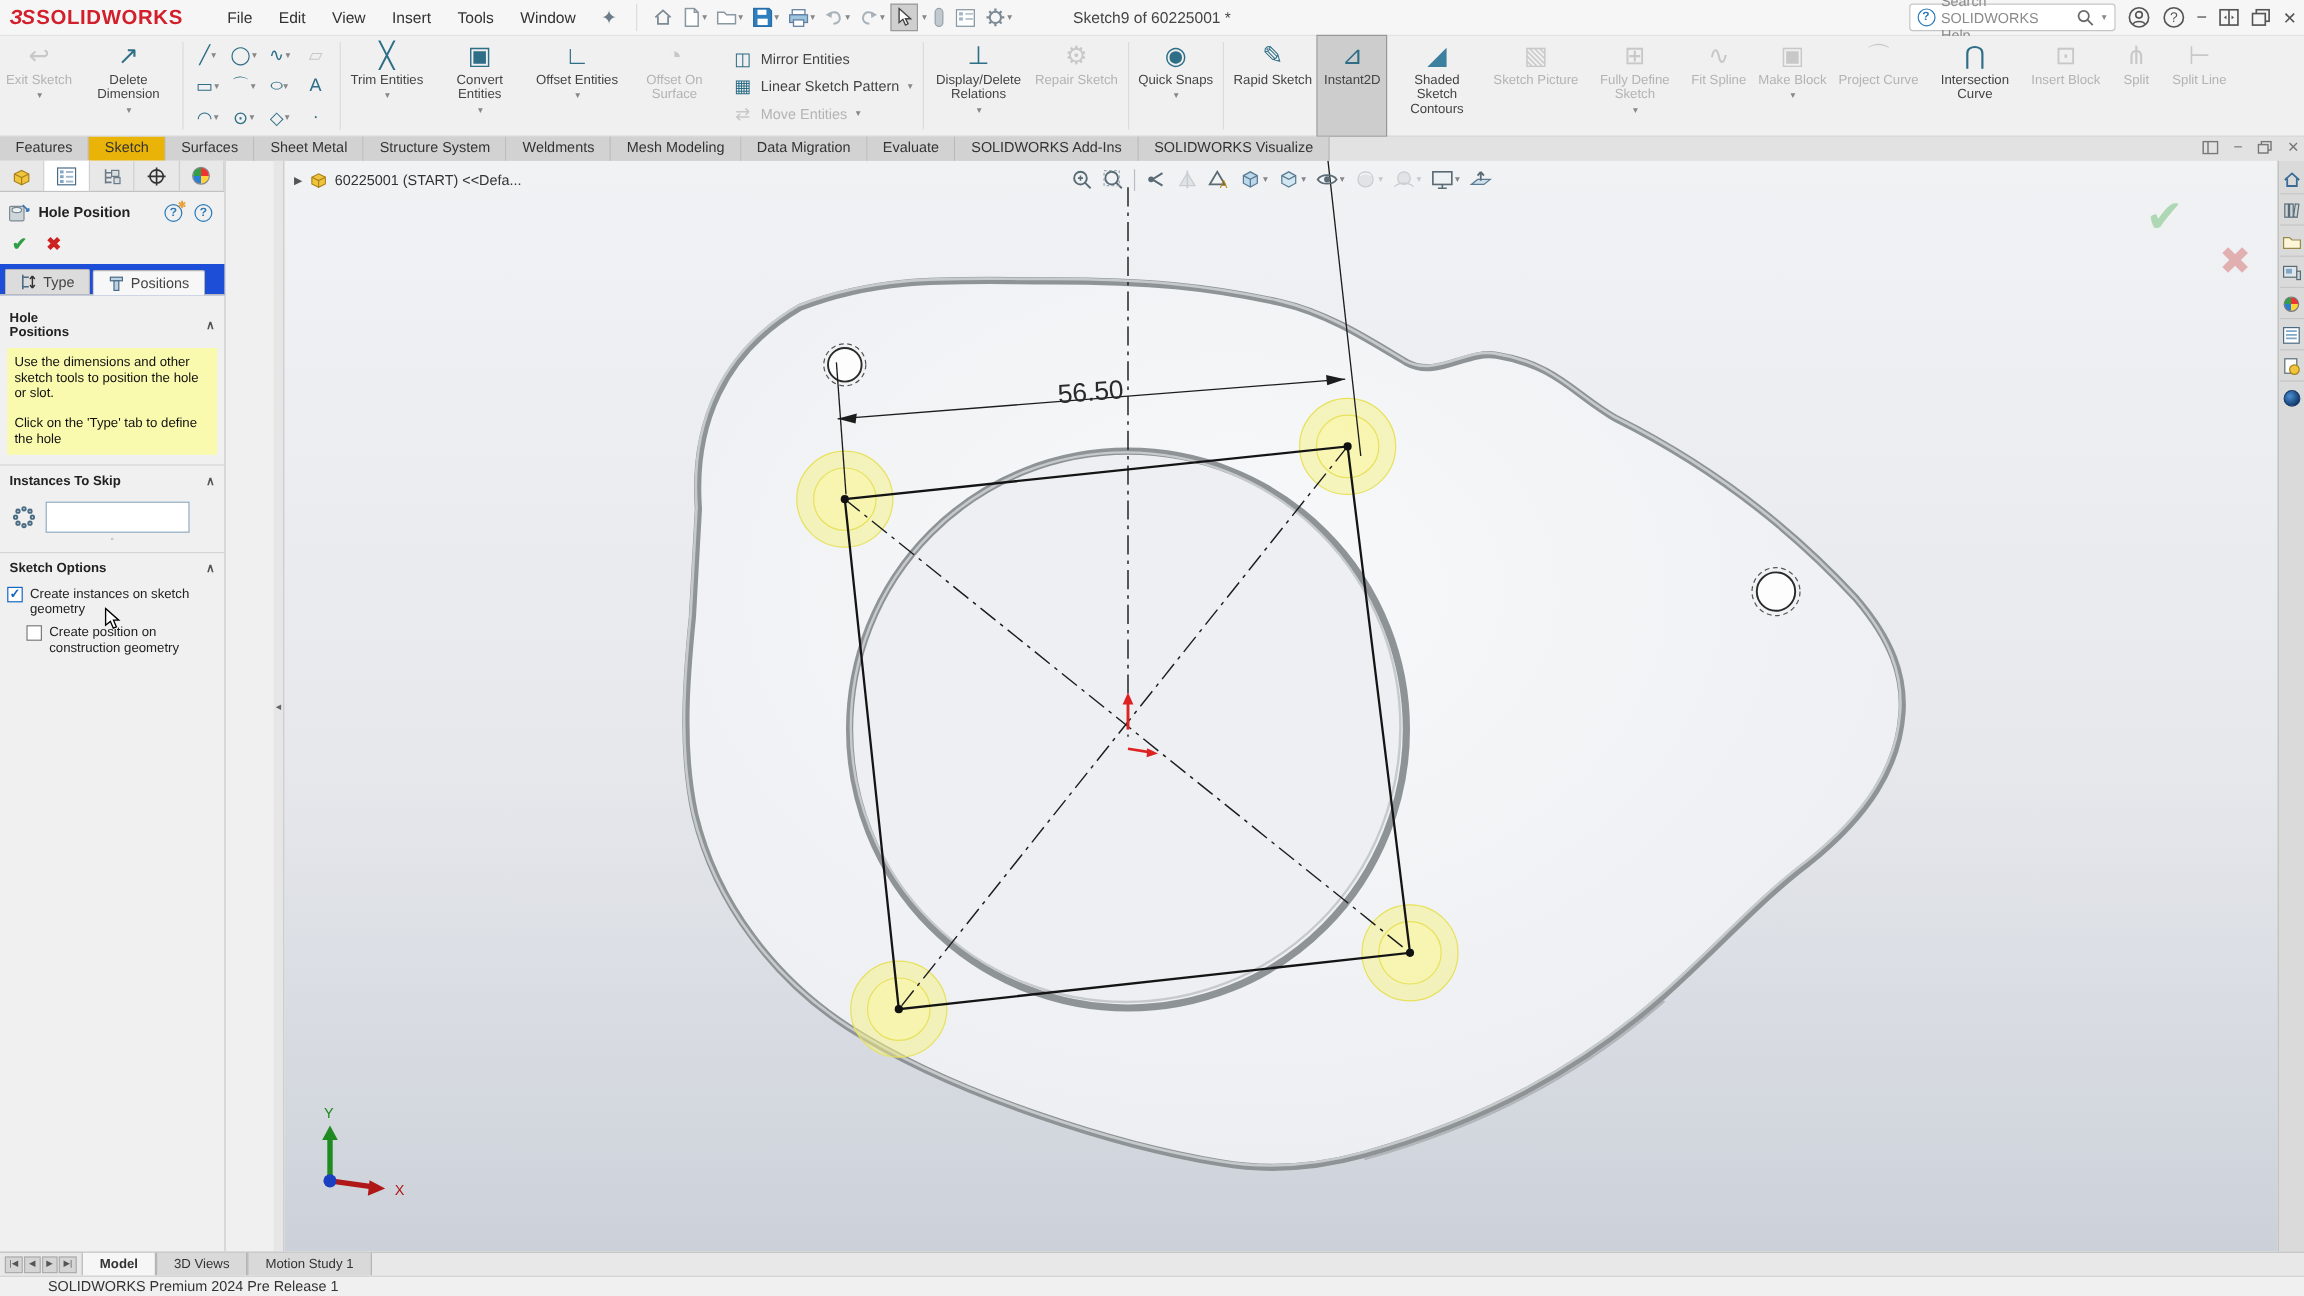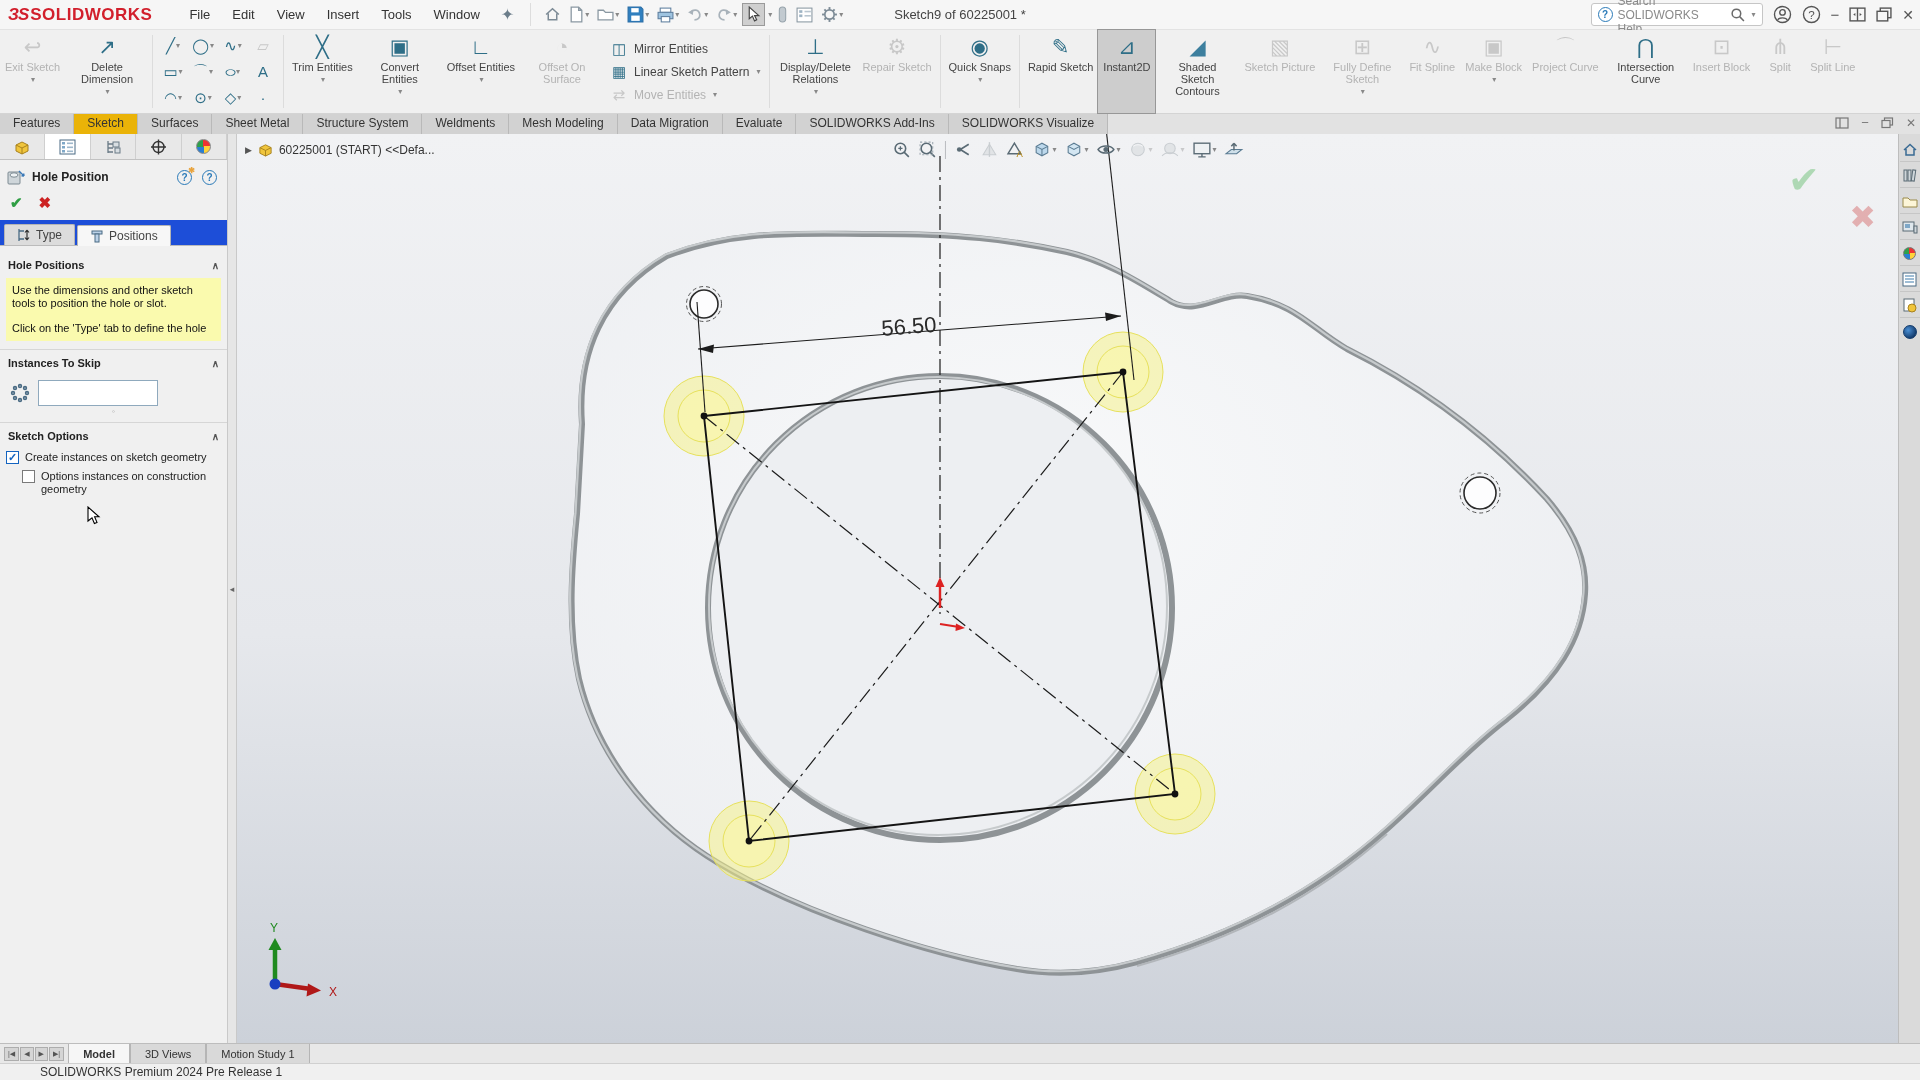--- a/index.html
+++ b/index.html
@@ -50,21 +50,21 @@
 
   
   #tabrow { position:absolute; left:0; top:114px; width:1920px; height:20px; background:#e2e2e2;
     display:flex; align-items:stretch; }
   .cm-tab { font-size:12px; color:#333; background:#d2d2d2; border-right:1px solid #b9b9b9;
     padding:2px 13px 0 13px; }
   .cm-tab.active { background:#eab308; }
   .tabrow-right { position:absolute; right:4px; top:1px; display:flex; gap:12px; color:#777; align-items:center;}
 
   
-  #leftpanel { position:absolute; left:0; top:134px; width:228px; height:909px; background:#f0f0f0;
+  #leftpanel { position:absolute; left:0; top:134px; width:188px; height:909px; background:#f0f0f0;
     border-right:1px solid #c9c9c9; font-size:11px; color:#222; }
   .pm-tabs { display:flex; height:26px; border-bottom:1px solid #c2c2c2; background:#e8e8e8;}
   .pm-tab { flex:1; display:flex; align-items:center; justify-content:center; border-right:1px solid #cfcfcf;}
   .pm-tab.active { background:#ffffff; }
   .pm-title { display:flex; align-items:center; gap:6px; padding:8px 6px 4px 6px; }
   .pm-title .t { font-weight:bold; font-size:12px; color:#222; flex:1;}
   .helpdot { width:15px; height:15px; border-radius:50%; border:1.3px solid #2a7ab8; color:#2a7ab8;
     font-size:10px; font-weight:bold; display:flex; align-items:center; justify-content:center; position:relative;}
   .helpdot .star { position:absolute; top:-5px; right:-4px; color:#e8a33d; font-size:8px; }
   .okrow { display:flex; gap:16px; padding:4px 10px 8px 10px; font-size:15px; font-weight:bold;}
@@ -573,21 +573,21 @@
     <span>Sketch Options</span>
       <span class="sp"></span>
     <span class="chev">∧</span>
   </div>
   <div class="cbrow">
     <span class="cbox checked">✓</span>
     <span>Create instances on sketch geometry</span>
   </div>
   <div class="cbrow indent">
     <span class="cbox"></span>
-    <span>Options instances on construction geometry</span>
+    <span>Create position on construction geometry</span>
   </div>
 
   <svg id="cursor1" style="left:86px; top:372px;" width="16" height="20" viewBox="0 0 16 20">
     <path d="M2 1 L2 15 L6 11.8 L8.4 17.5 L11 16.4 L8.6 10.8 L13 10.8 Z" fill="#fff" stroke="#000" stroke-width="1.1"></path>
   </svg>
 </div>
 
 <div id="divider">
   <span>◂</span>
 </div>

